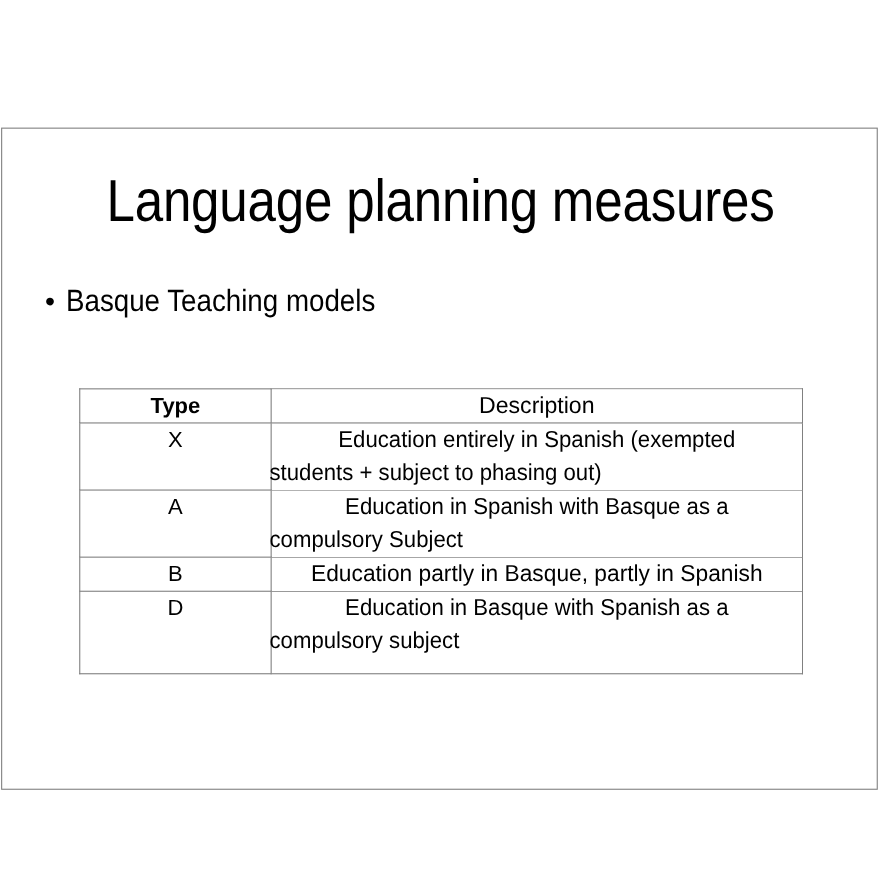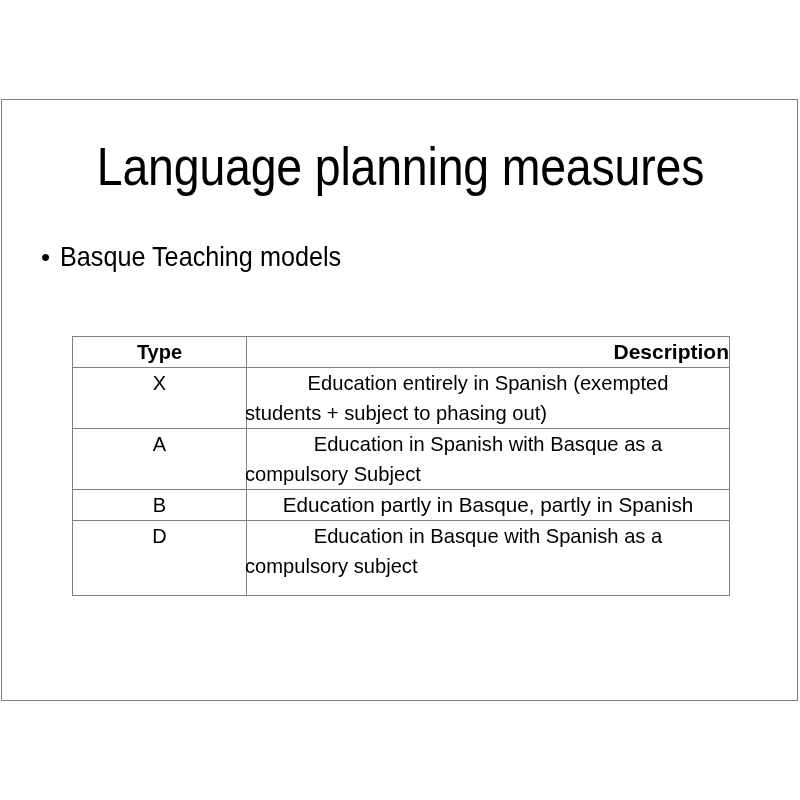--- a/index.html
+++ b/index.html
@@ -14,21 +14,21 @@
     height: 800px;
     overflow: hidden;
     font-family: "Liberation Sans", "DejaVu Sans", sans-serif;
     color: #000000;
   }
 
   
   #slide-frame {
     position: absolute;
     left: 1px;
-    top: 99px;
+    top: 116px;
     width: 797px;
     height: 602px;
     background: #ffffff;
     border: 1px solid #808080;
     box-sizing: border-box;
   }
 
   
   #slide-title {
     position: absolute;
@@ -113,24 +113,23 @@
 
   .cell-desc {
     position: relative;
     text-align: center;
     font-size: 21px;
     line-height: 30px;
     font-weight: 400;
   }
 
   .cell-desc-head {
-    font-weight: bold;
+    font-weight: normal;
     height: 30px;
     white-space: nowrap;
-    text-align: right;
   }
 
   
   .desc-line1 {
     display: block;
     text-align: center;
     white-space: nowrap;
     transform: scaleX(0.96);
     transform-origin: 50% 50%;
   }

